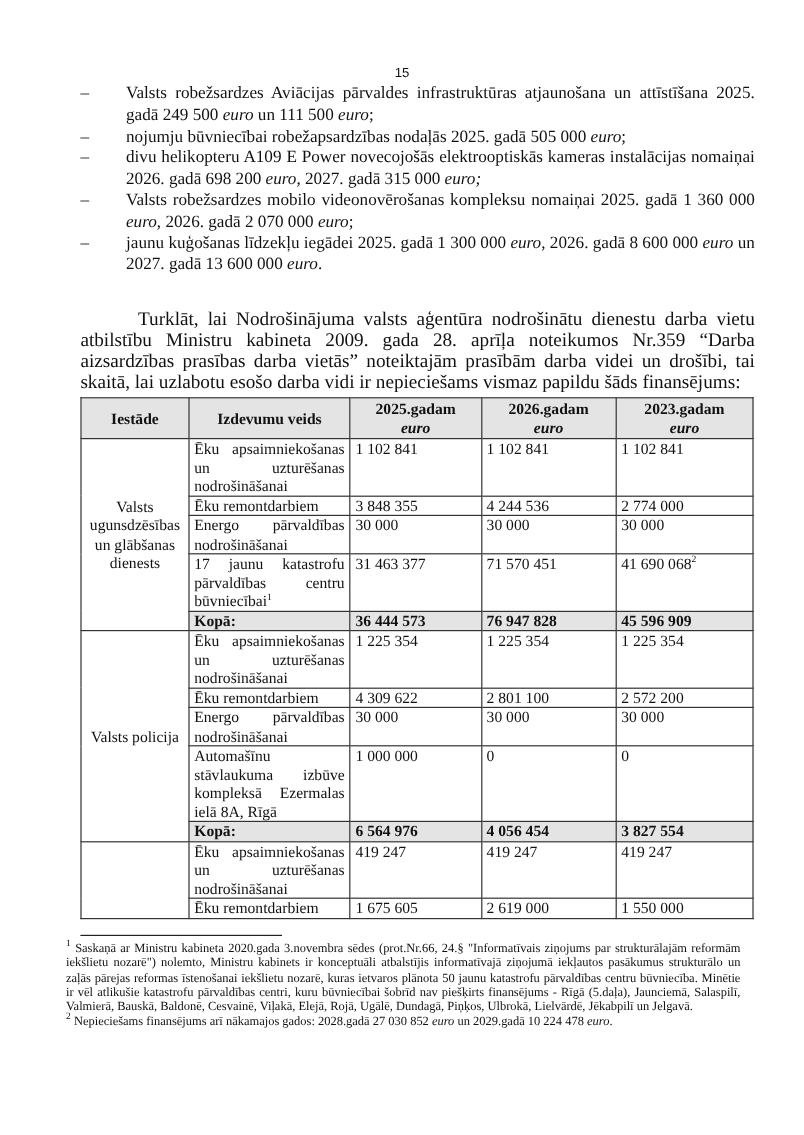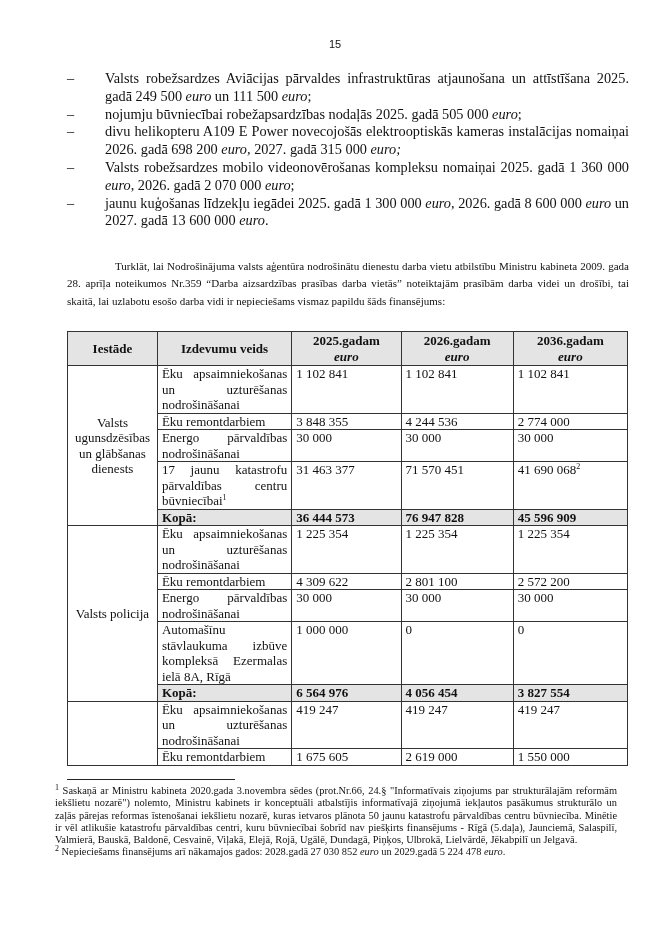--- a/index.html
+++ b/index.html
@@ -1,24 +1,24 @@
 <!DOCTYPE html>
 <html><head>
 <meta charset="utf-8">
 <style>
   html, body { margin:0; padding:0; background:#fff; }
   body { width:670px; height:946px; position:relative; overflow:hidden;
          font-family:"Liberation Serif", serif; color:#111; }
-  .page-num { position:absolute; top:38px; left:0; width:670px; text-align:center;
+  .page-num { position:absolute; top:55px; left:0; width:670px; text-align:center;
               font-family:"Liberation Sans", sans-serif; font-size:11px; }
   .bullets { position:absolute; top:70px; left:67px; width:562px; font-size:14.3px; line-height:17.8px; }
   .bullet { display:flex; }
   .dash { width:38px; flex:none; }
   .btext { flex:1; text-align:justify; }
-  .para { position:absolute; top:258px; left:67px; width:562px; font-size:11px; line-height:17.3px;
+  .para { position:absolute; top:258px; left:67px; width:562px; font-size:16px; line-height:17.3px;
           text-align:justify; text-indent:48px; }
   i { font-style:italic; }
   table { position:absolute; top:331px; left:67px; width:561px; border-collapse:collapse;
           font-size:13px; line-height:15.5px;padding-left:36px; }
   td, th { border:1px solid #333; padding:0 4px; vertical-align:top; }
   th { background:#e4e4e4; font-weight:bold; vertical-align:middle; text-align:center; padding:1px 4px; }
   th .unit { font-style:italic; display:block; }
   .c1 { width:81px; } .c2 { width:126px; } .c3 { width:101px; } .c4 { width:104px; } .c5 { width:106px; }
   td.num { text-align:left; }
   td.inst { text-align:center; vertical-align:middle; }
@@ -61,21 +61,21 @@
 
 <div class="para">Turklāt, lai Nodrošinājuma valsts aģentūra nodrošinātu dienestu darba vietu atbilstību Ministru kabineta 2009. gada 28. aprīļa noteikumos Nr.359 “Darba aizsardzības prasības darba vietās” noteiktajām prasībām darba videi un drošībi, tai skaitā, lai uzlabotu esošo darba vidi ir nepieciešams vismaz papildu šāds finansējums:</div>
 
 <table>
   <thead>
     <tr>
       <th class="c1">Iestāde</th>
       <th class="c2">Izdevumu veids</th>
       <th class="c3"><span>2025.gadam</span><span class="unit">euro</span></th>
       <th class="c4"><span>2026.gadam</span><span class="unit">euro</span></th>
-      <th class="c5"><span>2036.gadam</span><span class="unit">euro</span></th>
+      <th class="c5"><span>2023.gadam</span><span class="unit">euro</span></th>
     </tr>
   </thead>
   <tbody id="tbody">
       <tr>
         <td class="inst" rowspan="5">Valsts ugunsdzēsības un glābšanas dienests</td>
         <td class="just"><span>Ēku apsaimniekošanas un uzturēšanas nodrošināšanai</span></td>
         <td class="num">1 102 841</td>
         <td class="num">1 102 841</td>
         <td class="num"><span>1 102 841</span></td>
       </tr>
@@ -146,14 +146,14 @@
         <td class="num">1 675 605</td>
         <td class="num">2 619 000</td>
         <td class="num"><span>1 550 000</span></td>
       </tr>
     </tbody>
 </table>
 
 <div class="rule"></div>
 <div class="foot" id="footnotes">
     <p><sup>1</sup><span> Saskaņā ar Ministru kabineta 2020.gada 3.novembra sēdes (prot.Nr.66, 24.§ "Informatīvais ziņojums par strukturālajām reformām iekšlietu nozarē") nolemto, Ministru kabinets ir konceptuāli atbalstījis informatīvajā ziņojumā iekļautos pasākumus strukturālo un zaļās pārejas reformas īstenošanai iekšlietu nozarē, kuras ietvaros plānota 50 jaunu katastrofu pārvaldības centru būvniecība. Minētie ir vēl atlikušie katastrofu pārvaldības centri, kuru būvniecībai šobrīd nav piešķirts finansējums - Rīgā (5.daļa), Jaunciemā, Salaspilī, Valmierā, Bauskā, Baldonē, Cesvainē, Viļakā,  Elejā, Rojā, Ugālē, Dundagā, Piņķos, Ulbrokā, Lielvārdē, Jēkabpilī un Jelgavā.</span></p>
-    <p><sup>2</sup><span> Nepieciešams finansējums arī nākamajos gados: 2028.gadā 27 030 852 </span><i>euro</i><span> un 2029.gadā 5 224 478 </span><i>euro</i><span>.</span></p>
+    <p><sup>2</sup><span> Nepieciešams finansējums arī nākamajos gados: 2028.gadā 27 030 852 </span><i>euro</i><span> un 2029.gadā 10 224 478 </span><i>euro</i><span>.</span></p>
   </div>
 
 </body></html>

